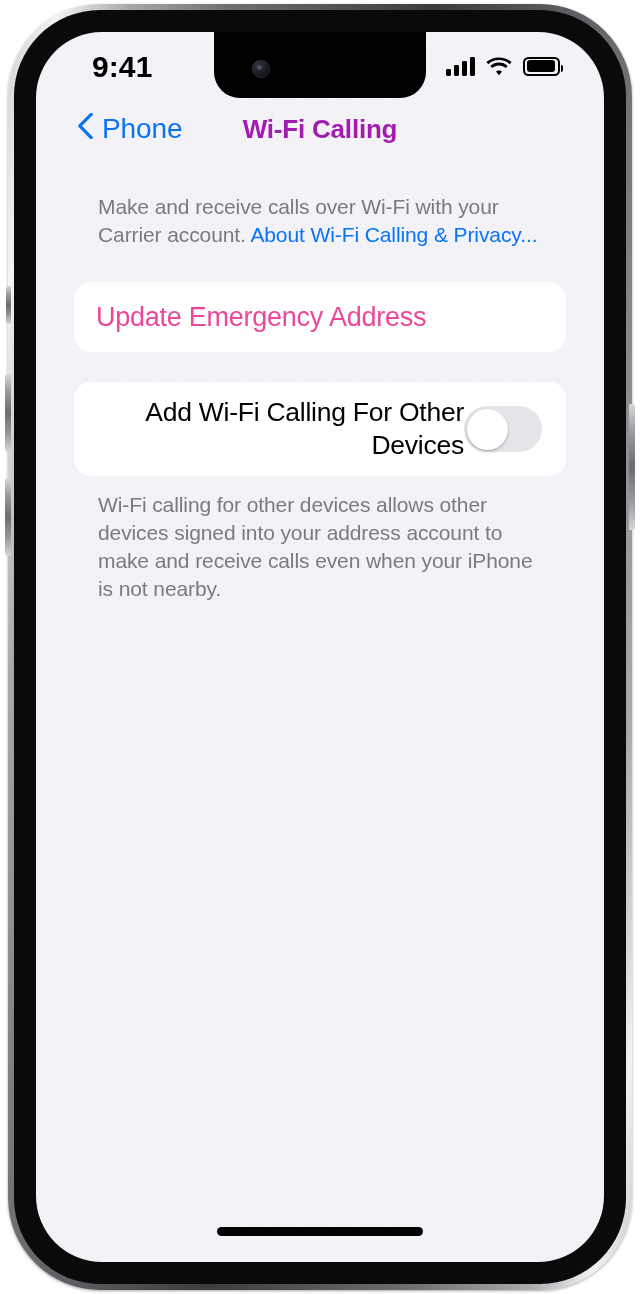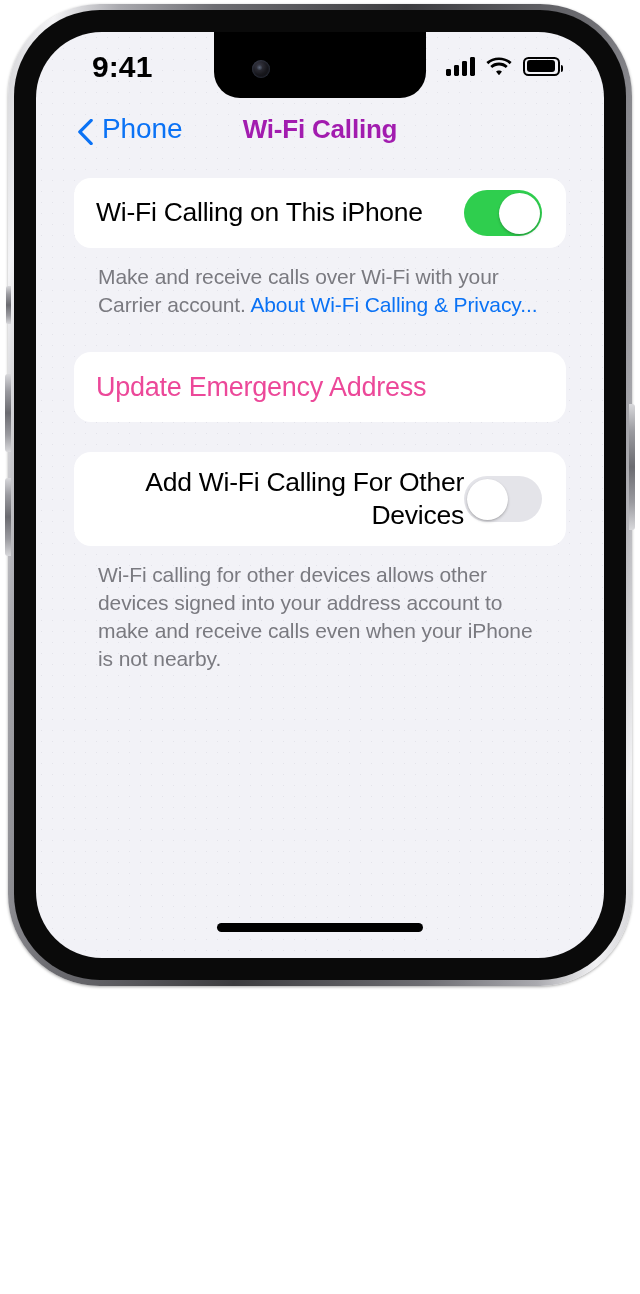--- a/index.html
+++ b/index.html
@@ -21,21 +21,21 @@
     width: 640px;
     height: 1294px;
     background: #ffffff;
   }
 
   .phone {
     position: absolute;
     left: 8px;
     top: 4px;
     width: 624px;
-    height: 982px;
+    height: 1286px;
     border-radius: 92px;
     background: linear-gradient(100deg, #cfcfd2 0%, #f4f4f6 6%, #a9a9ae 14%, #6e6e73 26%, #3c3c3f 50%, #6e6e73 74%, #a9a9ae 88%, #f2f2f4 95%, #c9c9cd 100%);
     box-shadow: 0 1px 3px rgba(0,0,0,0.35);
   }
 
   .phone-inner {
     position: absolute;
     left: 6px;
     top: 6px;
     right: 6px;
@@ -179,21 +179,21 @@
     position: relative;
     z-index: 5;
     height: 62px;
     display: flex;
     align-items: center;
   }
   .back-btn {
     position: absolute;
     left: 42px;
     display: flex;
-    align-items: flex-end;
+    align-items: flex-start;
     gap: 9px;
     cursor: pointer;
   }
   .chev {
     width: 15px;
     height: 26px;
     display: block;
   }
   .back-label {
     font-size: 28px;
@@ -341,28 +341,20 @@
             <svg class="chev" viewBox="0 0 15 26">
               <path d="M13.2 1.4L1.8 12.9l11.4 11.7" fill="none" stroke="#0a72f5" stroke-width="3.2" stroke-linecap="round" stroke-linejoin="round"></path>
             </svg>
             <span class="back-label">Phone</span>
           </div>
           <div class="nav-title">Wi-Fi Calling</div>
         </div>
 
         <div class="content">
 
-          <div class="card">
-            <div class="row">
-              <span class="row-title">Wi-Fi Calling on This iPhone</span>
-              <div class="toggle on">
-                <div class="knob"></div>
-              </div>
-            </div>
-          </div>
           <div class="footnote">
             <span>Make and receive calls over Wi-Fi with your Carrier account. </span><a href="#">About Wi-Fi Calling &amp; Privacy...</a>
           </div>
 
           <div class="gap-lg"></div>
 
           <div class="card">
             <div class="row">
               <span class="row-title-link">Update Emergency Address</span>
             </div>

